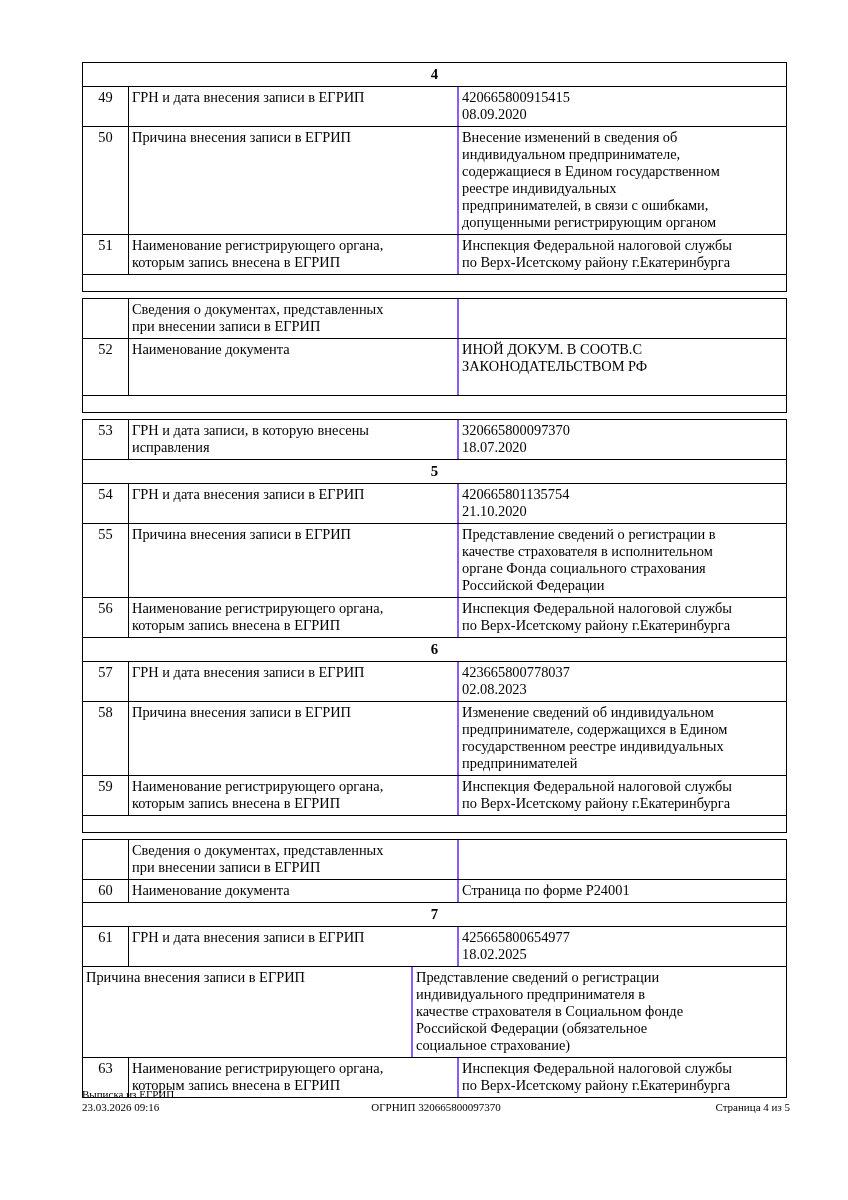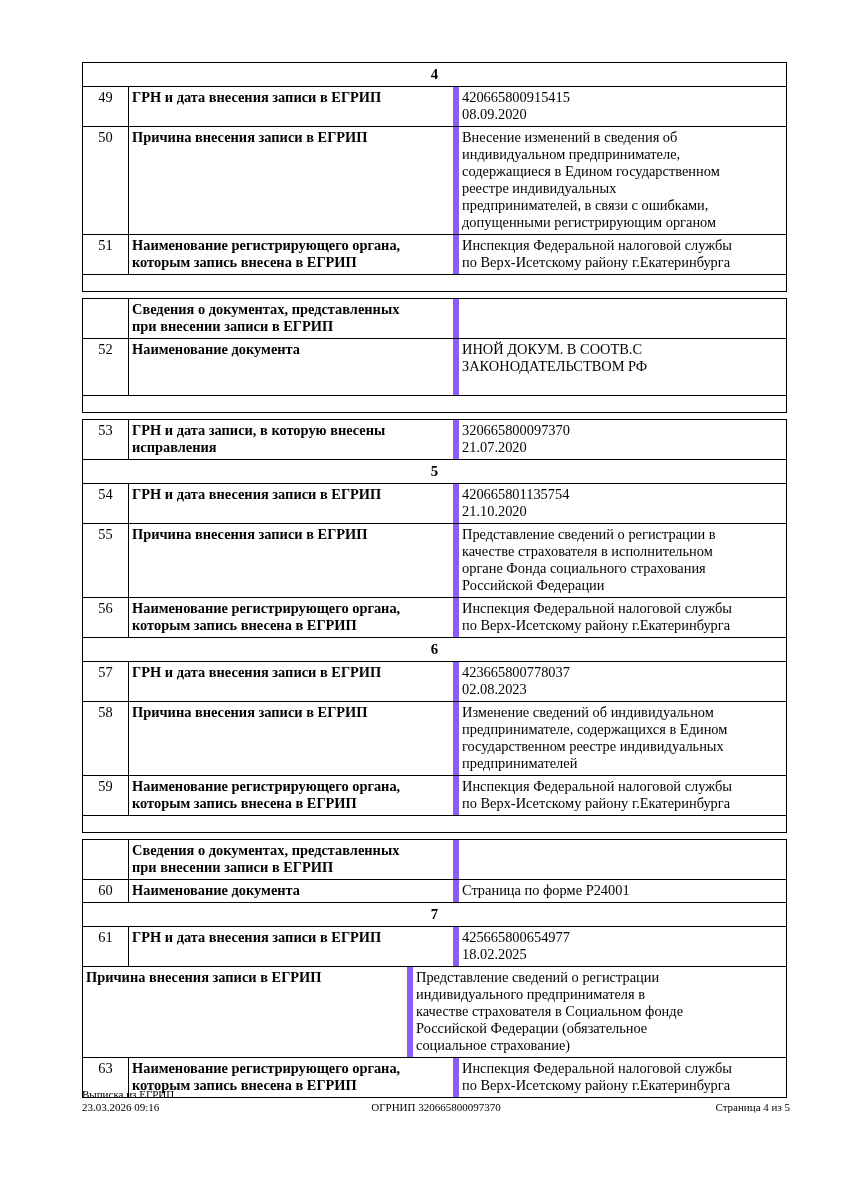--- a/index.html
+++ b/index.html
@@ -38,22 +38,21 @@
   }
   .c-num {
     flex: 0 0 46px;
     border-right: 1px solid #000;
     text-align: center;
     padding-left: 1px;
     padding-right: 1px;
   }
   .c-label {
     flex: 0 0 330px;
-    border-right: 6px solid #8b5cf6;
-    font-weight: bold;
+    border-right: 2px solid #8b5cf6;
   }
   .c-value { flex: 1 1 auto; }
   .trow.section .c-section {
     flex: 1 1 auto;
     text-align: center;
     font-weight: bold;
     font-size: 14.8px;
     padding: 3px 0;
     line-height: 17px;
   }
@@ -120,21 +119,21 @@
 ЗАКОНОДАТЕЛЬСТВОМ РФ</div>
       </div>
       <div class="trow spacer"></div>
     </div>
     <div class="segment">
       <div class="trow">
         <div class="cell c-num">53</div>
         <div class="cell c-label">ГРН и дата записи, в которую внесены
 исправления</div>
         <div class="cell c-value">320665800097370
-21.07.2020</div>
+18.07.2020</div>
       </div>
       <div class="trow section">
         <div class="cell c-section">5</div>
       </div>
       <div class="trow">
         <div class="cell c-num">54</div>
         <div class="cell c-label">ГРН и дата внесения записи в ЕГРИП</div>
         <div class="cell c-value">420665801135754
 21.10.2020</div>
       </div>

